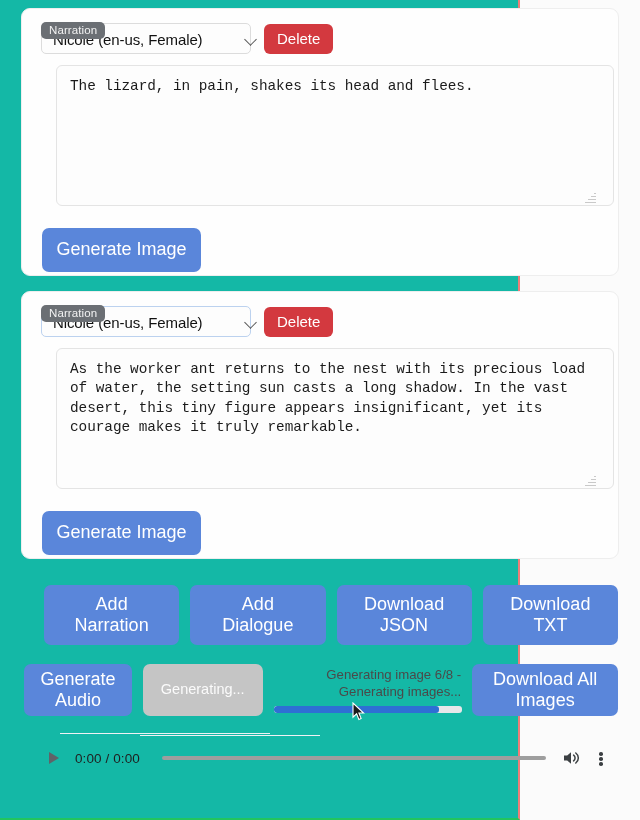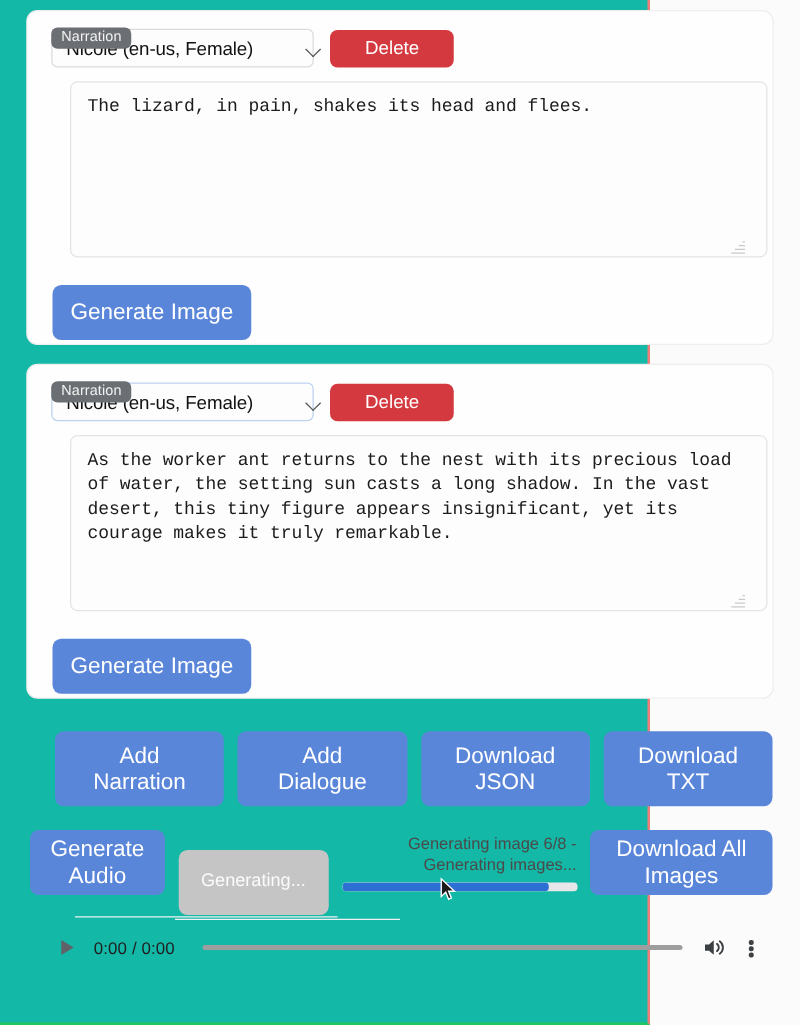--- a/index.html
+++ b/index.html
@@ -92,21 +92,21 @@
     font-family: "Liberation Sans", sans-serif;
     color: #ffffff;
     text-align: center;
     line-height: 1.18;
   }
   .btn-danger {
     background: #d3393f;
     border-radius: 6px;
     font-size: 15px;
     height: 30px;
-    padding: 0 28px;
+    padding: 0 13px;
   }
   .btn-primary { background: #5a86da; border-radius: 7px; font-size: 18px; }
   .btn-disabled { background: #c5c5c5; border-radius: 7px; font-size: 14.5px; color: #fbfbfb; cursor: default; }
 
   .ta {
     position: absolute;
     left: 34px; top: 56px;
     width: 558px; height: 141px;
     background: #fdfdfd;
     border: 1px solid #e4e4e4;
@@ -157,21 +157,21 @@
 
   #gen-row {
     position: absolute;
     left: 24px; top: 664px;
     width: 594px; height: 52px;
     display: flex;
     align-items: flex-start;
     gap: 11px;
   }
   #btn-gen-audio { width: 108px; height: 52px; }
-  #btn-generating { width: 120px; height: 52px; margin-top: 16px; }
+  #btn-generating { width: 120px; height: 52px; }
 
   #progress-wrap {
     flex: 1 1 auto;
     position: relative;
     padding-top: 2px;
     min-width: 0;
   }
   #progress-label {
     font-size: 13.2px;
     color: #4a4a4a;

